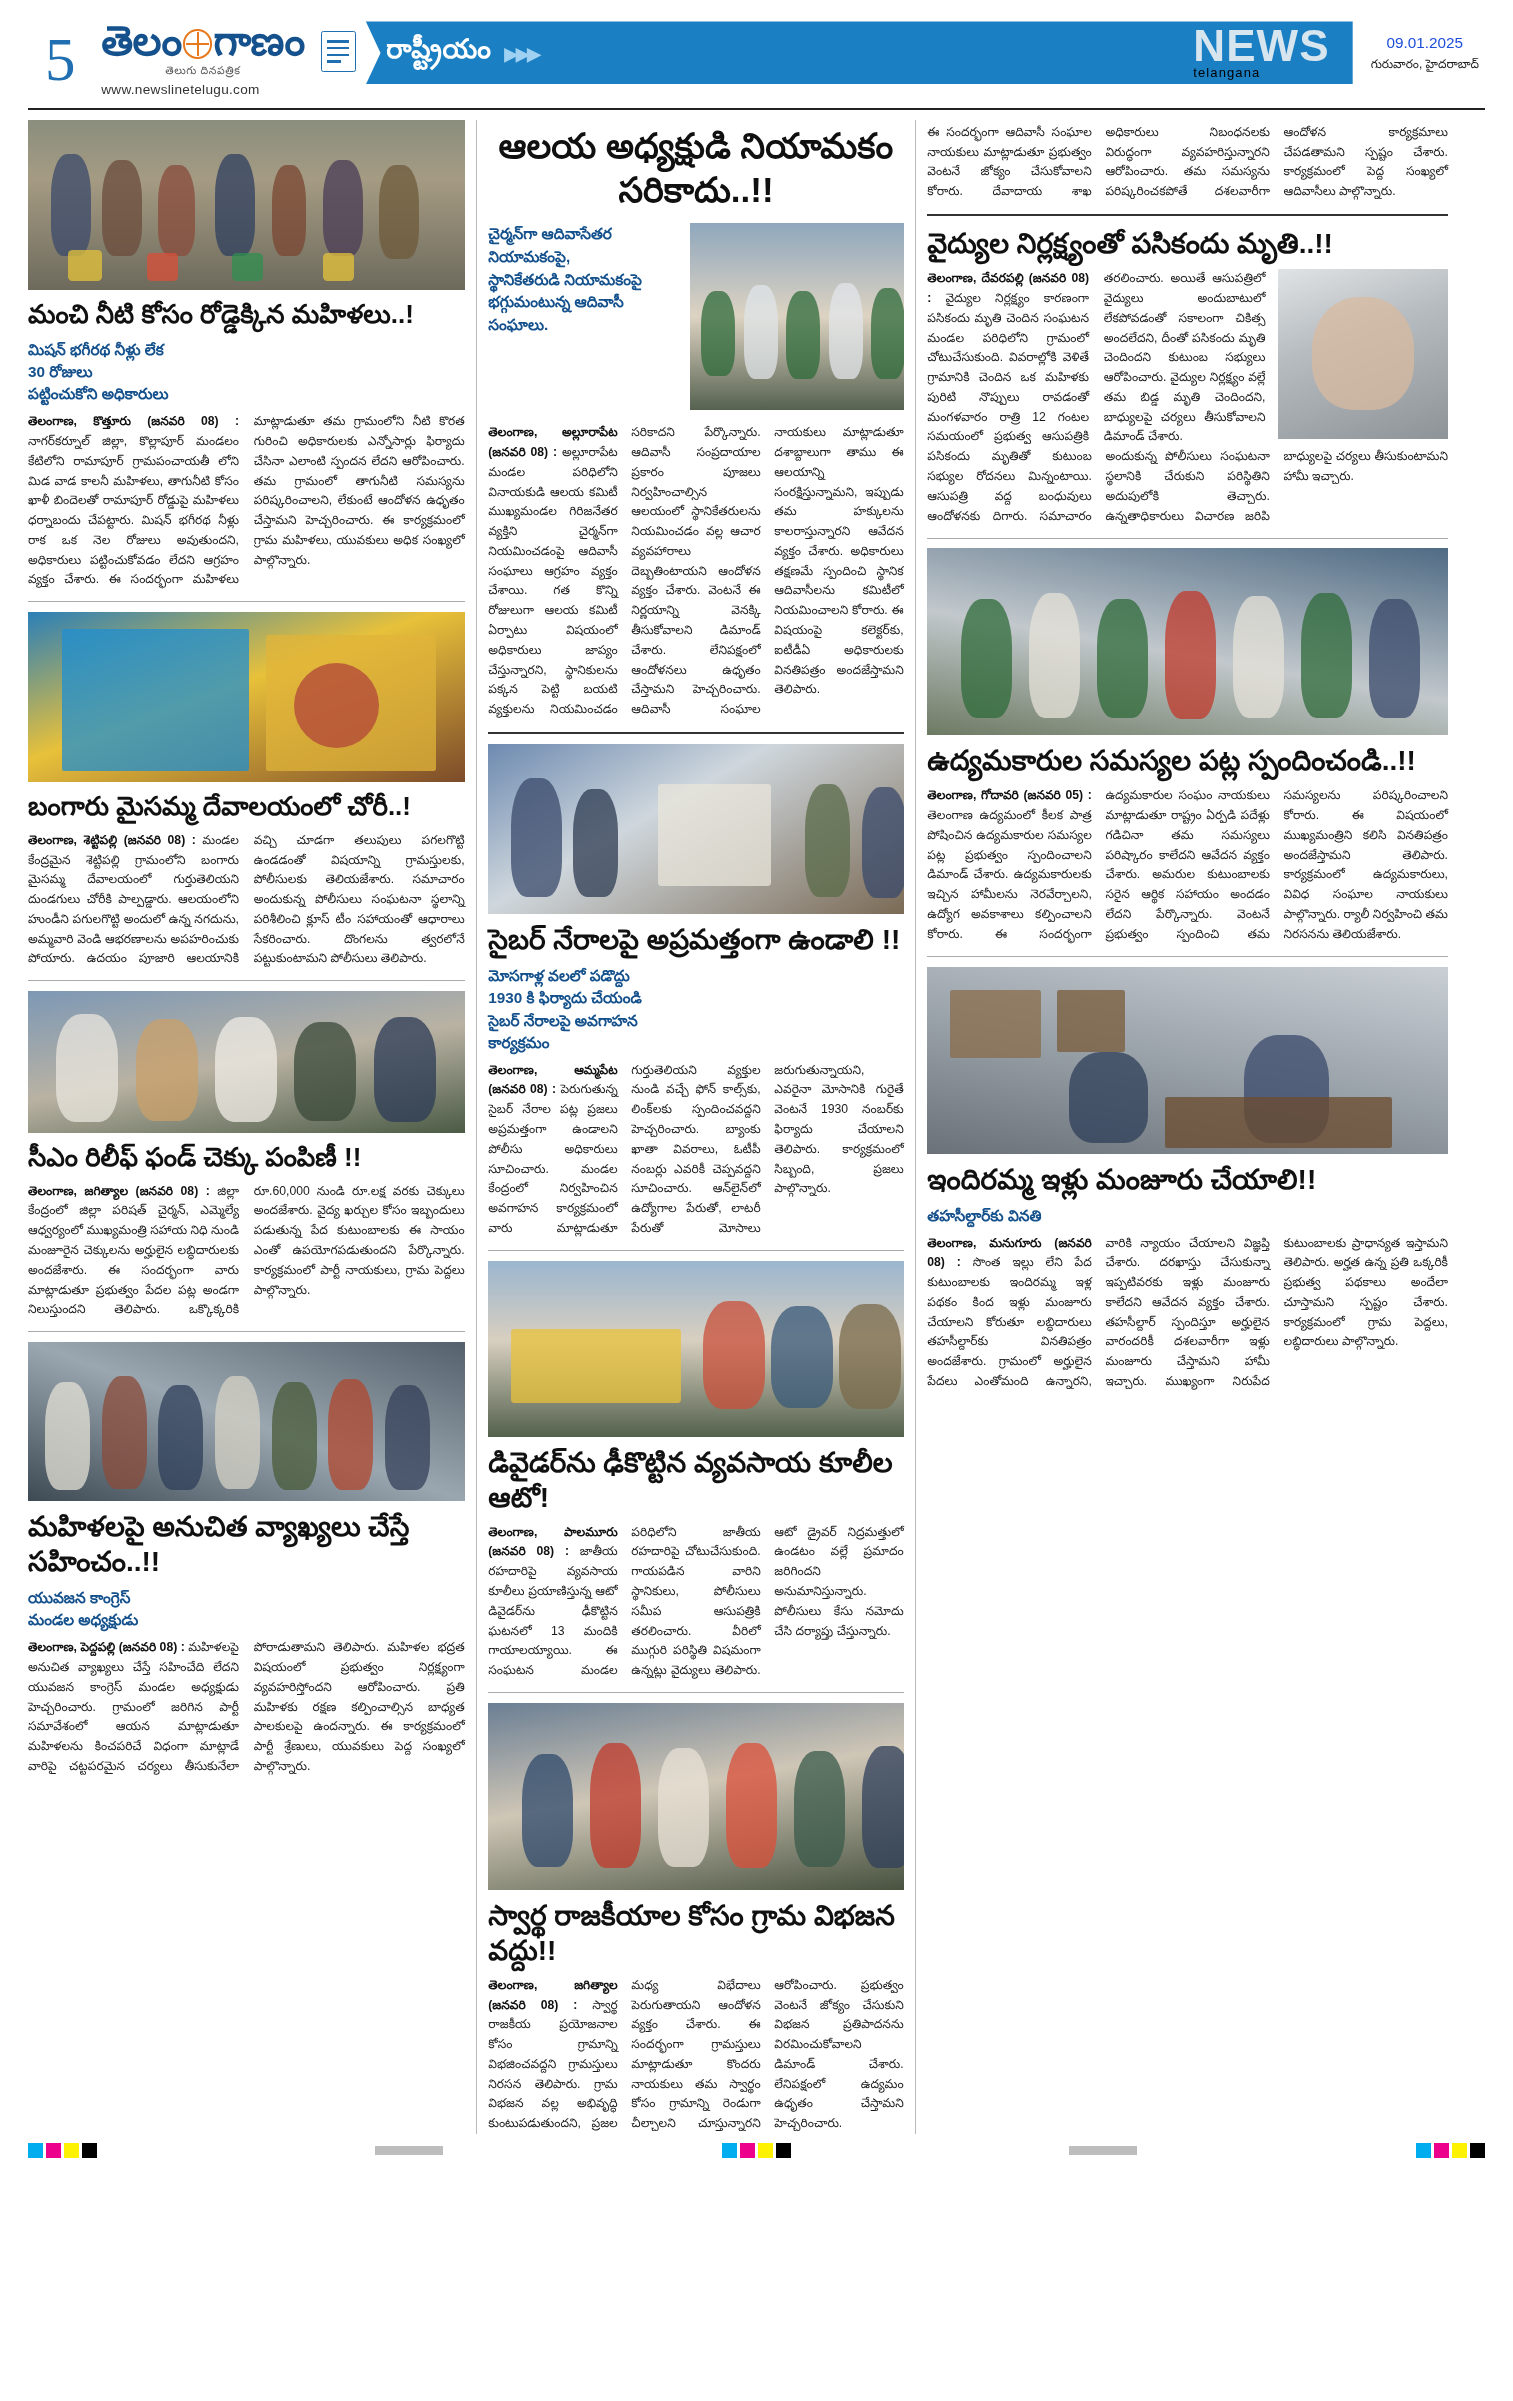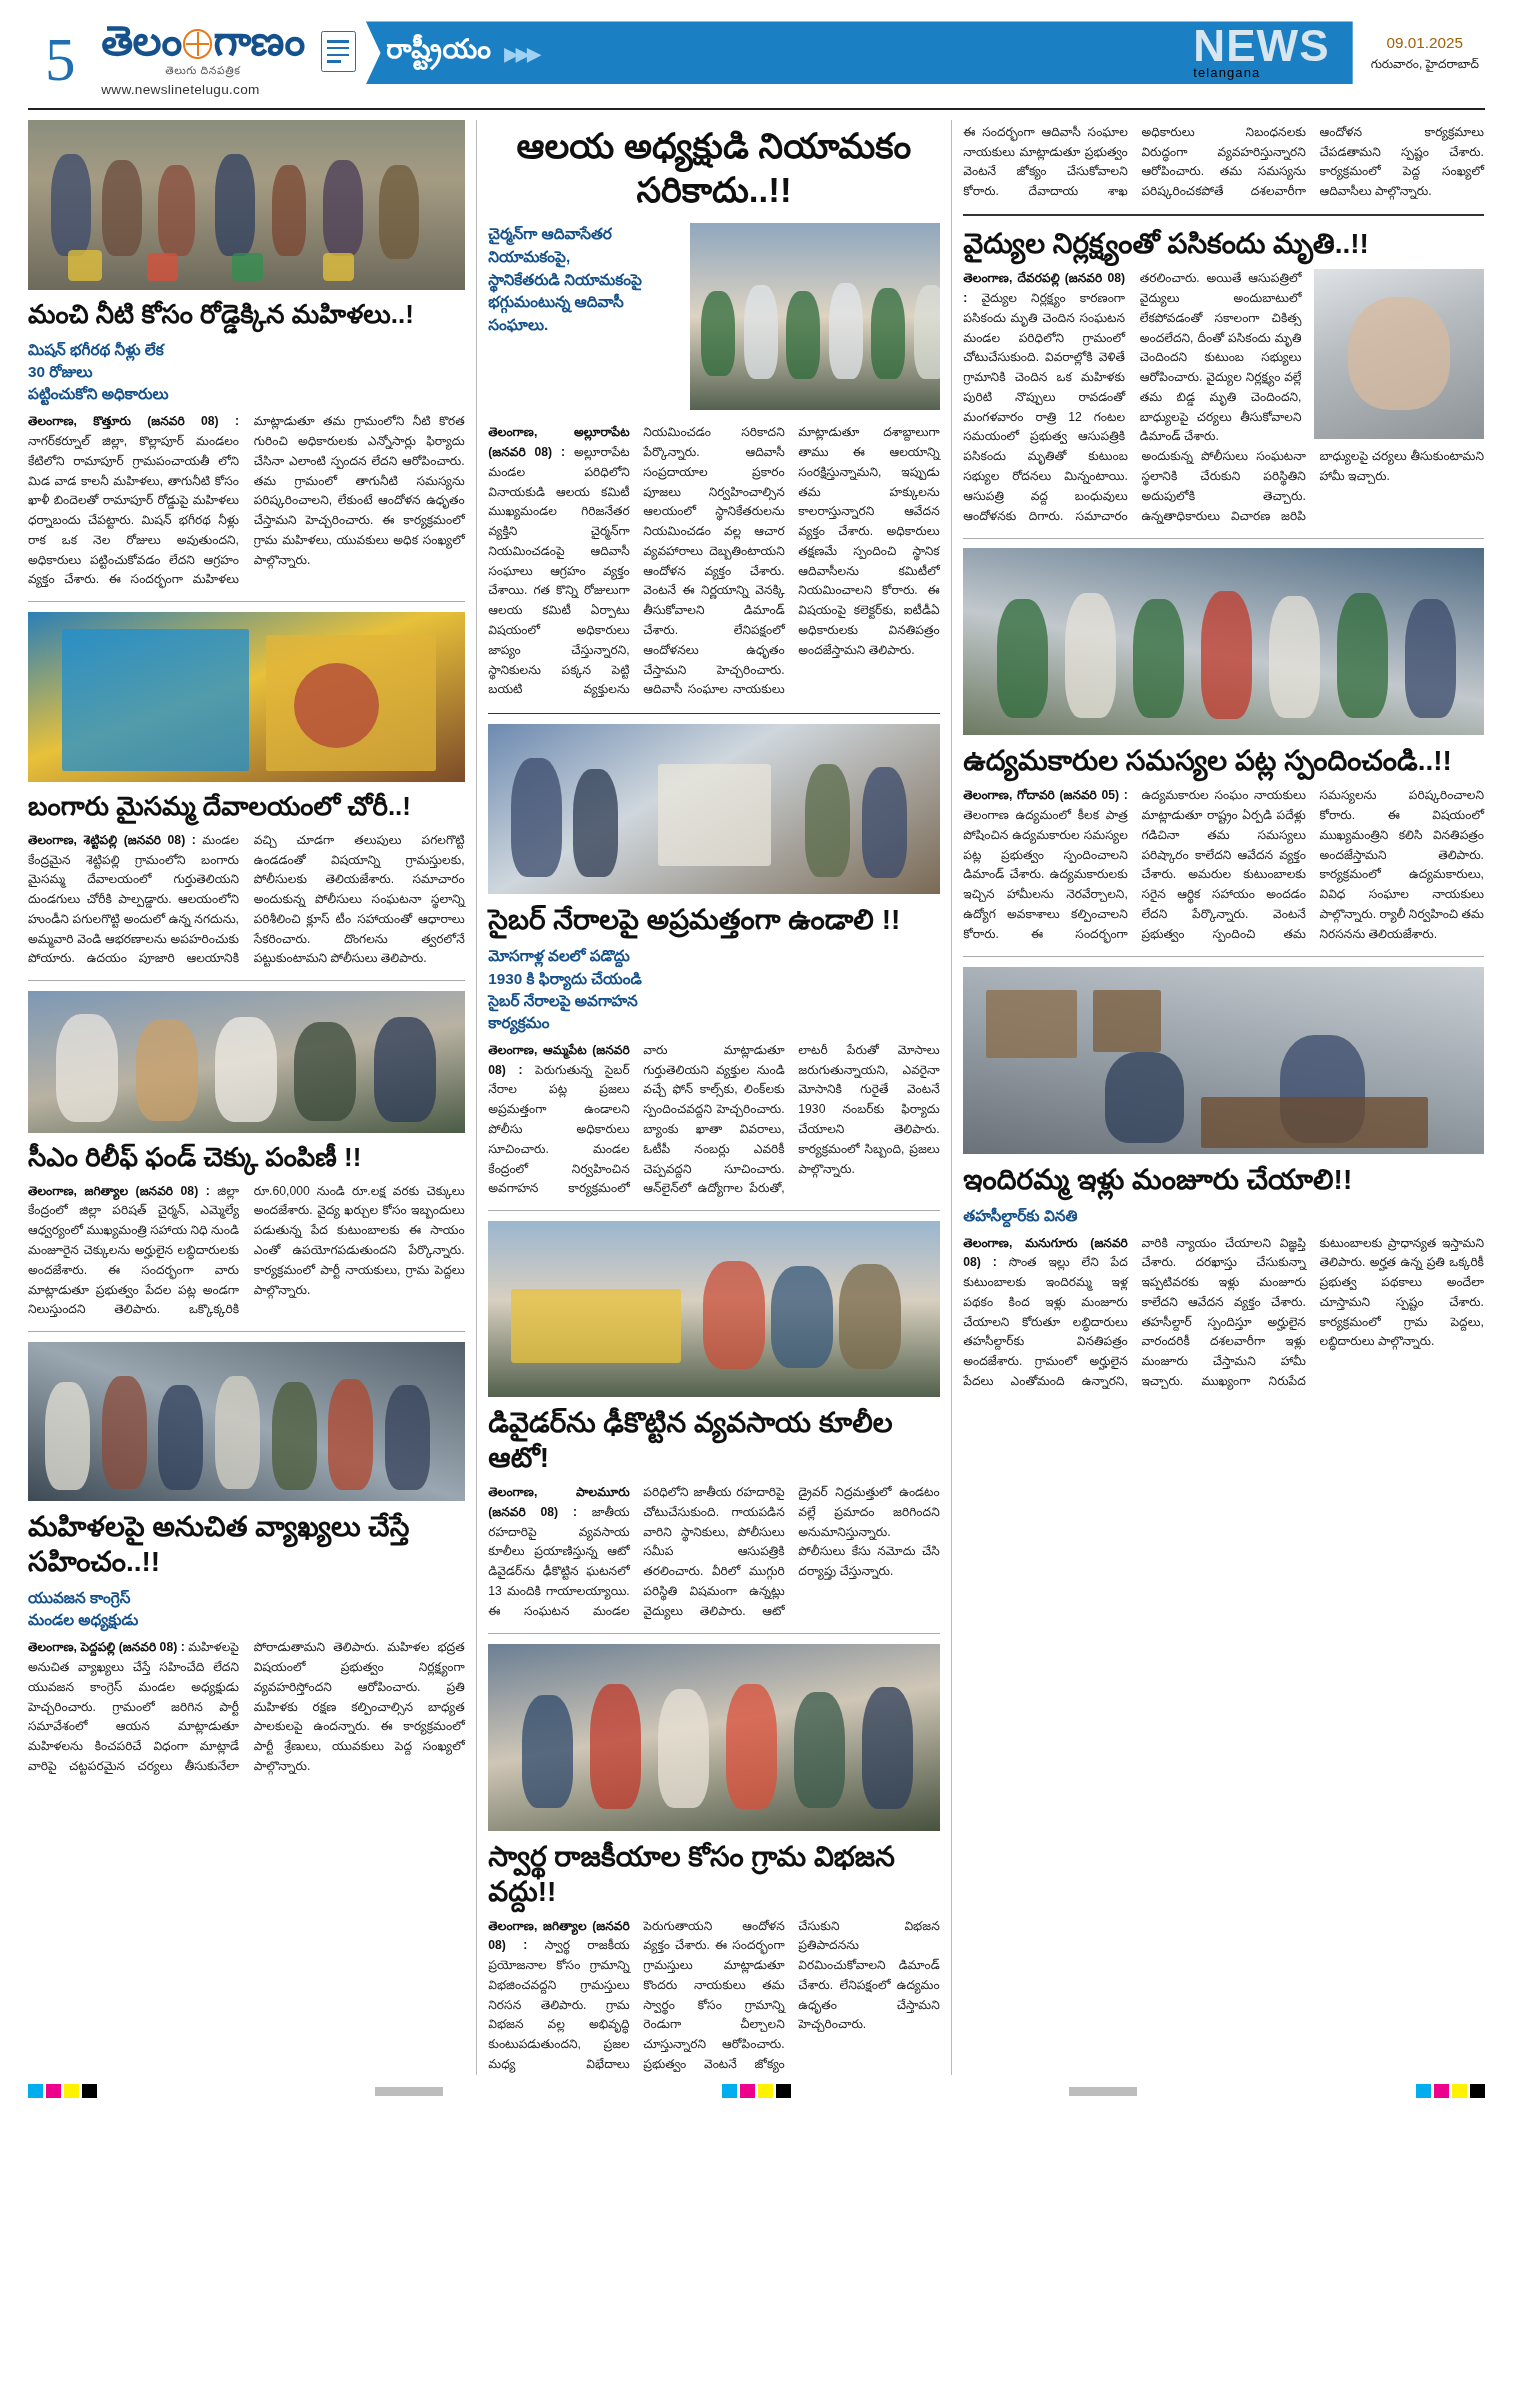--- a/index.html
+++ b/index.html
@@ -118,34 +118,34 @@
     font-size: 13px;
     color: #000000;
     letter-spacing: 1.1px;
   }
   .mast-date {
     margin-left: 18px;
     text-align: center;
     line-height: 1.5;
     margin-bottom: 13.6px;
   }
-  .mast-date .d1 { font-size: 15.3px; color:#a16207; }
+  .mast-date .d1 { font-size: 15.3px; color:#1d4ed8; }
   .mast-date .d2 { font-size: 12px; color:#222; }
 
   .rule-strong { height: 2.3px; background:#222; margin: 0 28px; }
 
   
   .content {
     display: flex;
     padding: 10.2px 28px 0 28px;
     gap: 0;
   }
   .col { padding: 0 11.3px; }
   .col.c1 { width: 448px; padding-left:0; }
-  .col.c2 { width: 476px; border-left:0.6px solid #b9b9b9; border-right:0.6px solid #b9b9b9; }
+  .col.c2 { width: 440px; border-left:0.6px solid #b9b9b9; border-right:0.6px solid #b9b9b9; }
   .col.c3 { width: 532px; padding-right:0; }
 
   .photo {
     width: 100%;
     background: #bfc4c8;
     position: relative;
     overflow: hidden;
     margin-bottom: 8px;
   }
   .ph-grad-a { background: linear-gradient(180deg,#8a8e7d 0%, #a59b83 35%, #6d6a5c 100%); }

